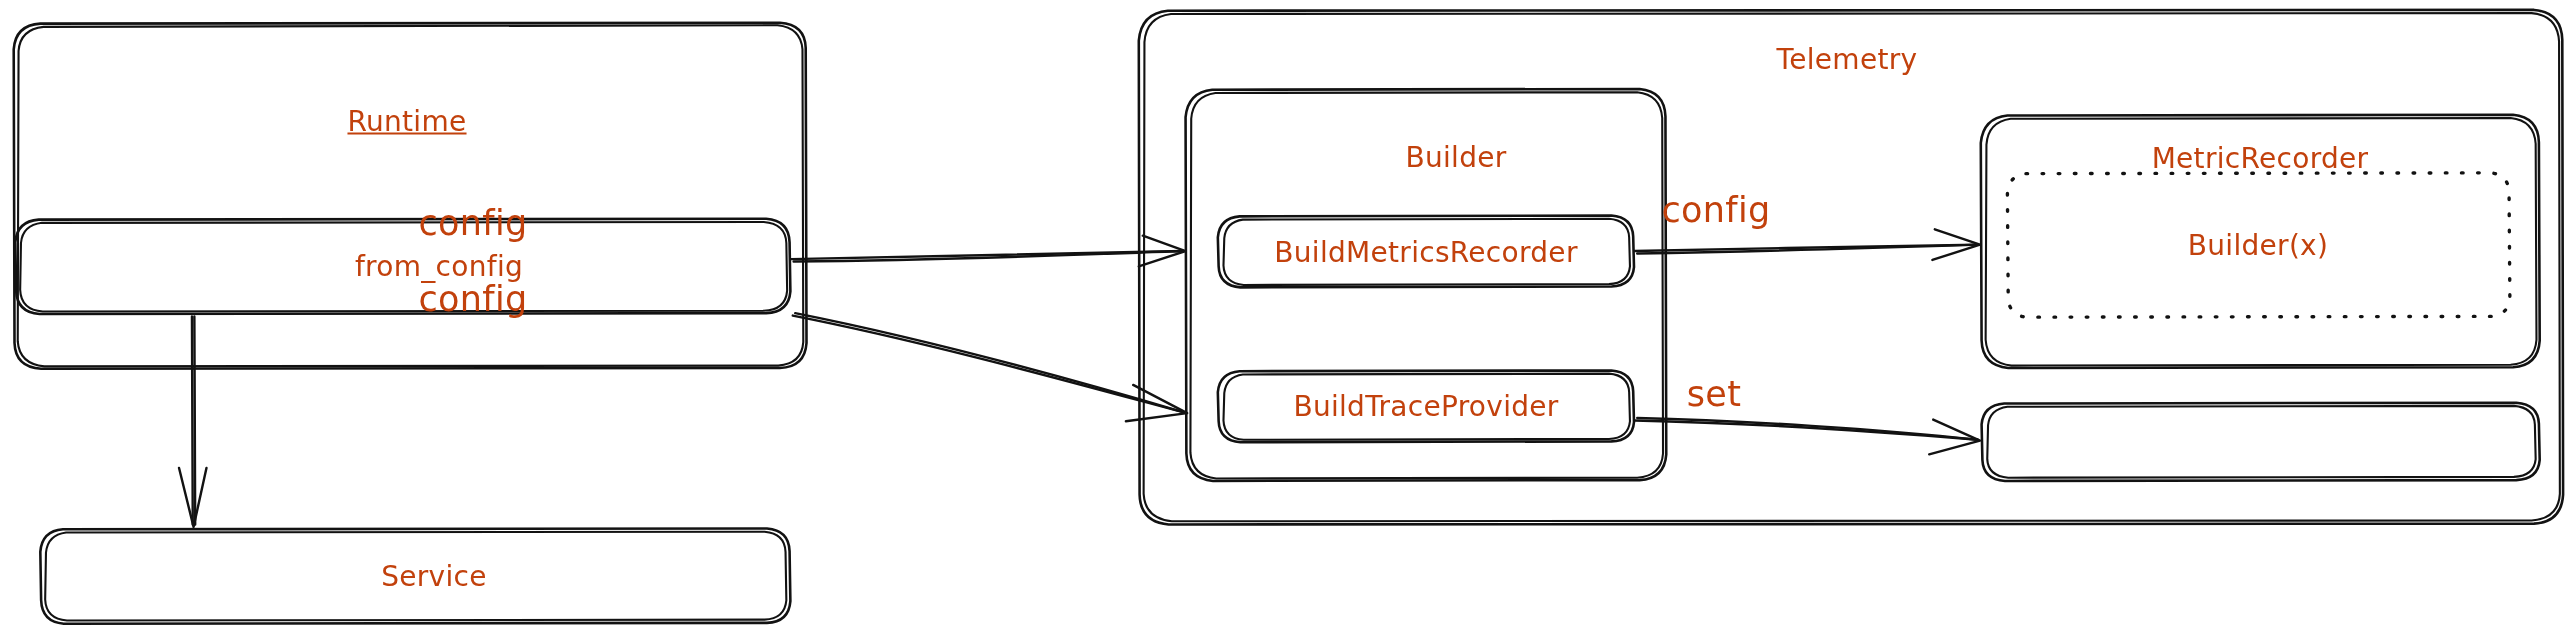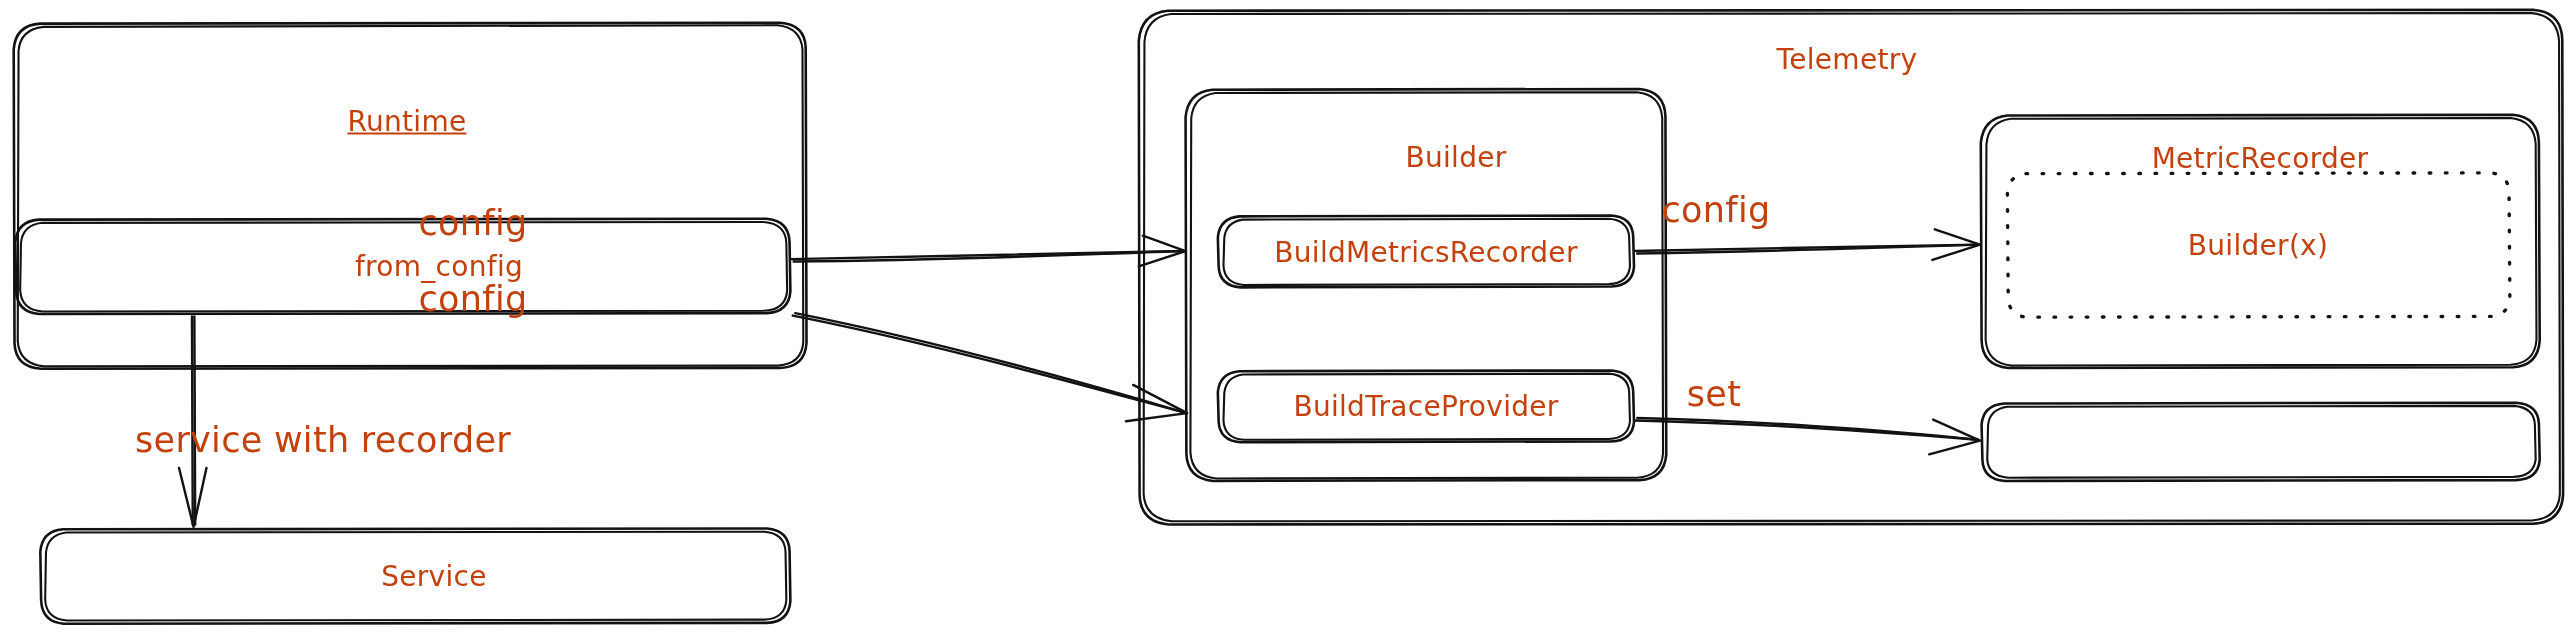--- a/index.html
+++ b/index.html
@@ -163,20 +163,19 @@
 
   <div class="lbl box-title" style="left:2260px; top:158px;">MetricRecorder</div>
 
   <div class="lbl box-title" style="left:2258px; top:245px;">Builder(x)</div>
 
 
   <div class="lbl edge-label" style="left:473px; top:223px;">config</div>
 
   <div class="lbl edge-label" style="left:473px; top:299px;">config</div>
 
-  <div class="lbl edge-label" style="left:323px; top:440px;">service with recorder</div>
 
   <div class="lbl edge-label" style="left:1716px; top:210px;">config</div>
 
   <div class="lbl edge-label" style="left:1714px; top:394px;">set</div>
 
 </div>
 
 
 </body></html>

